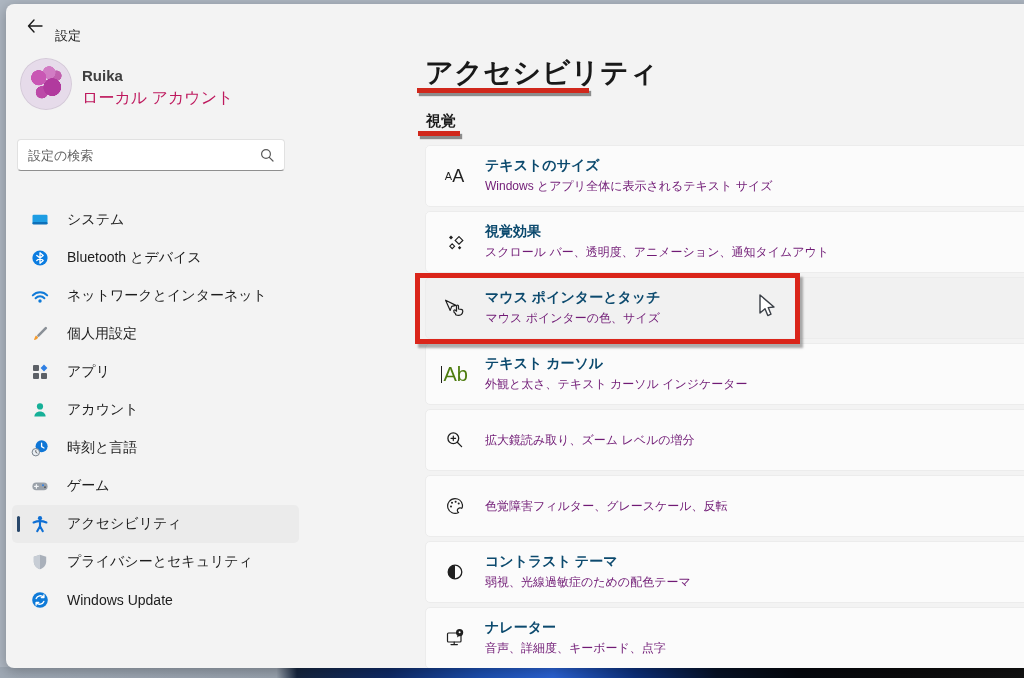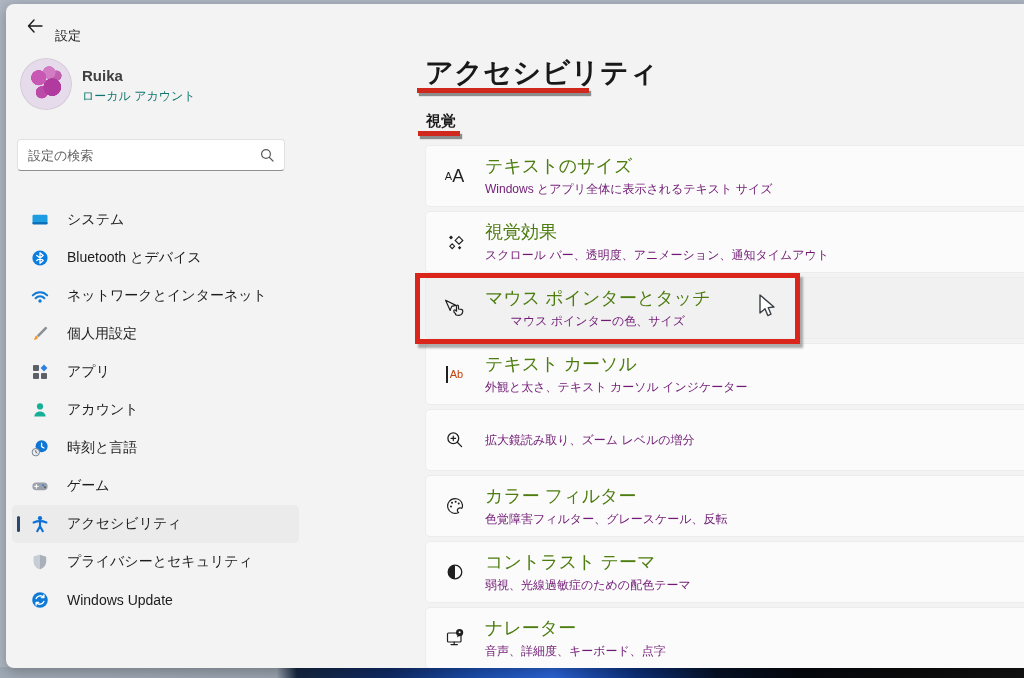--- a/index.html
+++ b/index.html
@@ -17,21 +17,21 @@
   .avatar{position:absolute;left:14px;top:54px;width:52px;height:52px;border-radius:50%;
     background:
       radial-gradient(circle at 36% 38%,#c957b4 0 16%,rgba(0,0,0,0) 17%),
       radial-gradient(circle at 62% 56%,#b13a9e 0 20%,rgba(0,0,0,0) 21%),
       radial-gradient(circle at 56% 28%,#d27cc4 0 13%,rgba(0,0,0,0) 14%),
       radial-gradient(circle at 42% 66%,#bc4aa8 0 13%,rgba(0,0,0,0) 14%),
       radial-gradient(circle at 70% 34%,#c160ae 0 10%,rgba(0,0,0,0) 11%),
       #e6dbea;
     box-shadow:inset 0 0 0 1px rgba(0,0,0,.08);}
   .profile-name{position:absolute;left:76px;top:63px;font-size:15px;font-weight:700;color:#404040;}
-  .profile-type{position:absolute;left:76px;top:84px;font-size:12px;color:#0f766e;}
+  .profile-type{position:absolute;left:76px;top:84px;font-size:16px;color:#be185d;}
 
   
   .search-box{position:absolute;left:11px;top:135px;width:268px;height:32px;background:#fff;border:1px solid #e1e1e1;border-bottom-color:#8f8f8f;border-radius:4px;box-sizing:border-box;display:flex;align-items:center;}
   .search-box input{flex:1;border:none;outline:none;background:transparent;font-size:13px;color:#333;padding:0 8px 0 10px;font-family:inherit;}
   .search-box input::placeholder{color:#5f5f5f;opacity:1;}
   .search-glyph{width:22px;height:20px;margin-right:6px;display:flex;align-items:center;justify-content:center;}
 
   
   .nav{position:absolute;left:6px;top:197px;width:287px;}
   .nav-item{position:relative;height:38px;display:flex;align-items:center;padding-left:18px;border-radius:5px;cursor:default;}
@@ -41,26 +41,26 @@
   .accent-bar{position:absolute;left:5px;top:11px;width:3px;height:16px;border-radius:2px;background:#29486b;display:none;}
   .nav-item.selected .accent-bar{display:block;}
 
   
   .page-title{position:absolute;left:419px;top:50px;font-size:28px;font-weight:600;color:#191919;letter-spacing:.5px;}
   .section-label{position:absolute;left:420px;top:108px;font-size:15px;font-weight:700;color:#1b1b1b;}
   .rows{position:absolute;left:419px;top:141px;right:0;}
   .row{height:62px;margin-bottom:4px;background:#fbfbfb;border:1px solid #ececec;border-radius:5px;box-sizing:border-box;display:flex;align-items:center;padding-left:15px;}
   .row.hovered{background:#f1f1f1;}
   .row-icon{width:27px;height:27px;margin-right:17px;flex:none;display:flex;align-items:center;justify-content:center;color:#1f1f1f;}
-  .row-title{font-size:18px;color:#4d7c0f;margin-bottom:3px;white-space:nowrap;}
+  .row-title{font-size:14px;color:#0c4a6e;margin-bottom:3px;white-space:nowrap;font-weight:bold;}
   .row-sub{font-size:12px;color:#701a75;white-space:nowrap;text-align:center;}
   .aa-small{font-size:11px;color:#1f1f1f;}
   .aa-big{font-size:18px;color:#1f1f1f;}
   .tc-bar{display:inline-block;width:2px;height:17px;background:#1f1f1f;margin-right:2px;vertical-align:middle;}
-  .tc-ab{font-size:11px;color:#c2410c;vertical-align:middle;}
+  .tc-ab{font-size:20px;color:#4d7c0f;vertical-align:middle;}
 
   
   .underline-1{position:absolute;left:411px;top:84px;width:172px;height:5px;background:#d0281c;box-shadow:2px 3px 1px rgba(85,85,85,.65);z-index:9;}
   .underline-2{position:absolute;left:412px;top:127px;width:42px;height:5px;background:#d0281c;box-shadow:2px 3px 1px rgba(85,85,85,.65);z-index:9;}
   .red-box{position:absolute;left:409px;top:269px;width:385px;height:71px;border:5px solid #da251a;box-sizing:border-box;box-shadow:3px 4px 2px rgba(95,95,95,.5);z-index:8;}
   .cursor{position:absolute;left:751px;top:289px;z-index:10;}
 </style>
 </head>
 <body>
 
@@ -274,21 +274,20 @@
         <span class="row-icon">
           <svg width="22" height="22" viewBox="0 0 22 22">
               <path d="M11 3.6 a7.4 7.4 0 1 0 3.6 13.9 c-1.4-.9-1.7-2.6-.5-3.7 .9-.9 2.3-1 3.6-.5 .9-1.1 .9-2.6 .6-3.8 A7.4 7.4 0 0 0 11 3.6 Z" stroke="#1f1f1f" stroke-width="1.2" fill="none" stroke-linejoin="round"></path>
               <circle cx="8" cy="7.8" r="1" fill="#1f1f1f"></circle>
               <circle cx="11.6" cy="6.7" r="1" fill="#1f1f1f"></circle>
               <circle cx="14.7" cy="8.6" r="1" fill="#1f1f1f"></circle>
               <circle cx="7" cy="11.4" r="1" fill="#1f1f1f"></circle>
             </svg>
         </span>
         <div>
-          <div class="row-title">カラー フィルター</div>
           <div class="row-sub">色覚障害フィルター、グレースケール、反転</div>
         </div>
       </div>
 
       <div class="row">
         <span class="row-icon">
           <svg width="22" height="22" viewBox="0 0 22 22">
               <circle cx="11" cy="11" r="6.8" stroke="#1f1f1f" stroke-width="1.3" fill="none"></circle>
               <path d="M11 4.2 a6.8 6.8 0 0 0 0 13.6 Z" fill="#1f1f1f"></path>
             </svg>

